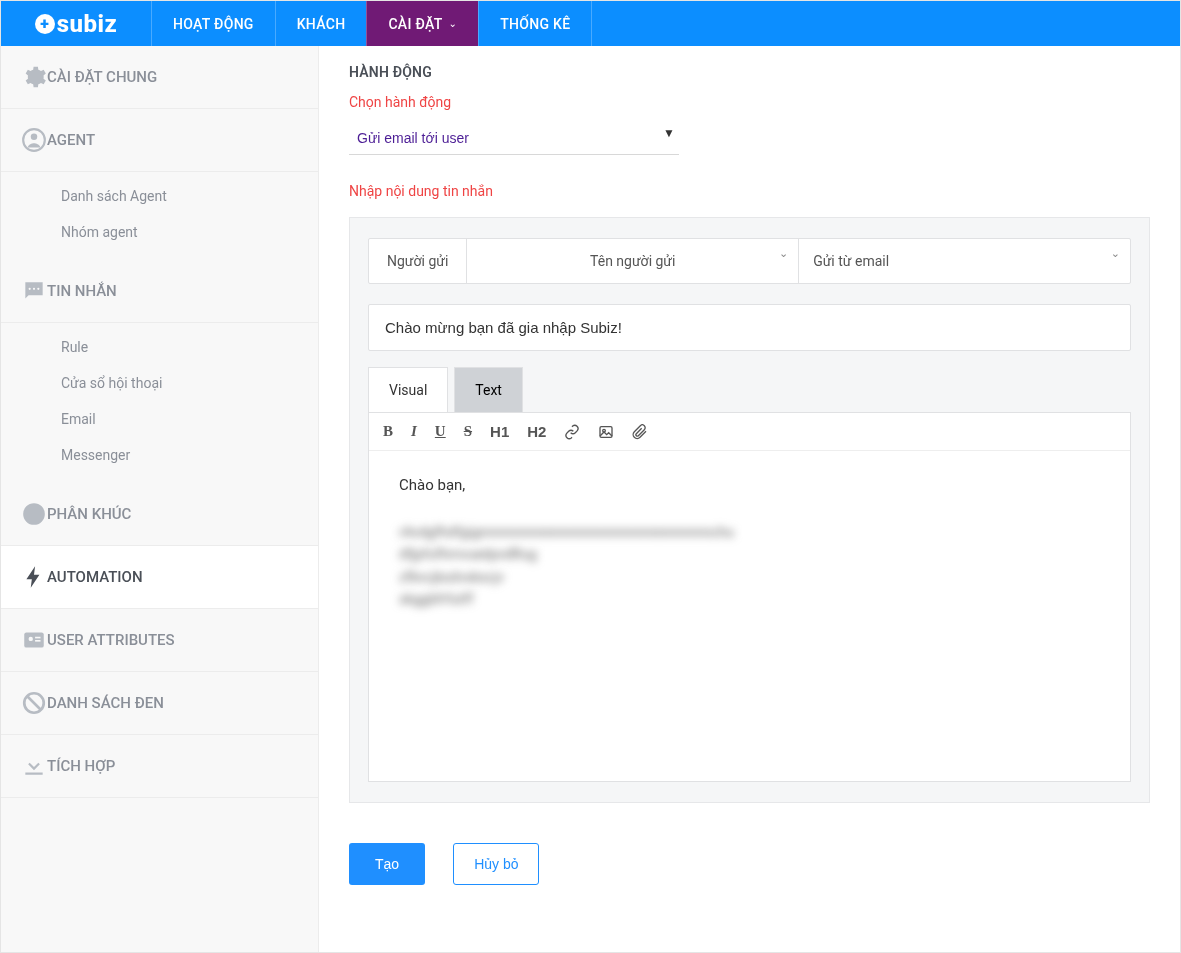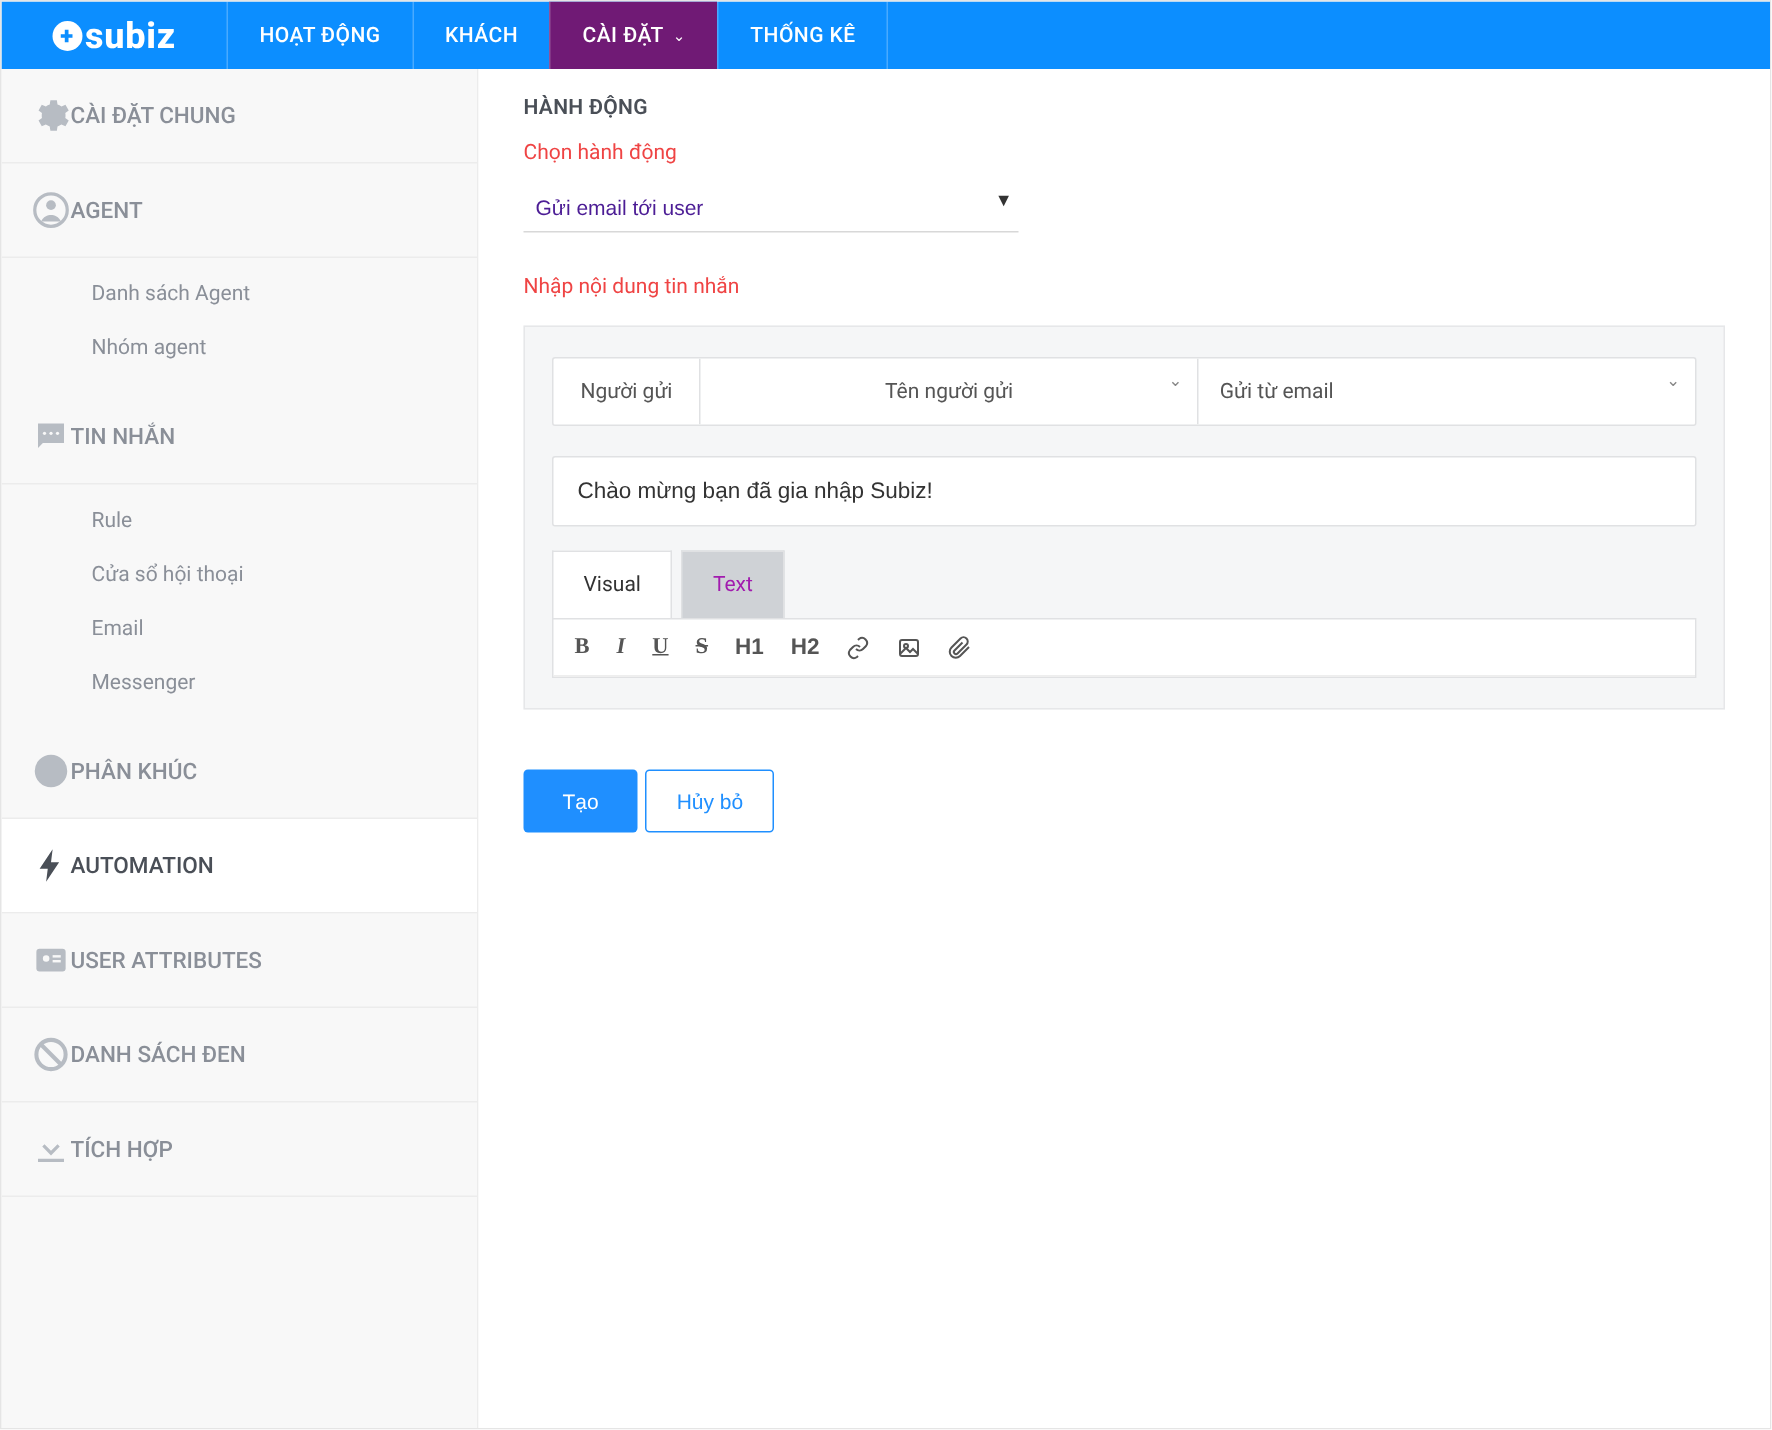--- a/index.html
+++ b/index.html
@@ -42,37 +42,37 @@
 
 .sender-row { display: flex; border: 1px solid #e0e1e3; background: #fff; border-radius: 2px; margin-bottom: 20px; overflow: hidden; }
 .sender-label { padding: 14px 18px; font-size: 14px; color: #555; border-right: 1px solid #e0e1e3; }
 .sender-sel { flex: 1; position: relative; display: flex; align-items: center; justify-content: center; padding: 0 14px; font-size: 14px; color: #555; border-right: 1px solid #e0e1e3; cursor: pointer; }
 .sender-sel:last-child { border-right: none; justify-content: flex-start; }
 .sender-sel .chev { position: absolute; right: 10px; top: 8px; font-size: 11px; color: #888; }
 
 .subject-input { width: 100%; padding: 14px 16px; border: 1px solid #e0e1e3; border-radius: 2px; font-size: 15px; color: #333; background: #fff; margin-bottom: 16px; }
 
 .tabs { display: flex; }
-.tab { padding: 14px 20px; font-size: 14px; color: #a21caf; background: #cfd2d6; border: 1px solid #e0e1e3; border-bottom: none; cursor: pointer; margin-right: 6px; }
+.tab { padding: 14px 20px; font-size: 14px; color: #000000; background: #cfd2d6; border: 1px solid #e0e1e3; border-bottom: none; cursor: pointer; margin-right: 6px; }
 .tab.active { background: #fff; color: #333; }
 
 .editor { border: 1px solid #e0e1e3; background: #fff; }
 .toolbar { display: flex; align-items: center; gap: 18px; padding: 10px 14px; border-bottom: 1px solid #eee; color: #555; }
 .tb-btn { cursor: pointer; font-size: 15px; font-family: Georgia, serif; color: #555; }
 .tb-btn.bold-i { font-weight: 800; }
 .tb-btn.ital-i { font-style: italic; font-weight: 600; }
 .tb-btn.und-i { text-decoration: underline; font-weight: 600; }
 .tb-btn.strike-i { text-decoration: line-through; font-weight: 600; }
 .tb-btn.h-i { font-weight: 800; font-family: Arial, sans-serif; }
 .tb-btn svg { width: 16px; height: 16px; display: block; }
 
 .editor-body { padding: 22px 30px; min-height: 330px; font-size: 15px; color: #333; line-height: 1.6; }
 .blur-line { filter: blur(4px); color: #666; font-size: 14px; user-select: none; }
 
-.actions { display: flex; gap: 5px; }
+.actions { display: flex; gap: 28px; }
 .btn-primary { background: #1f8fff; color: #fff; border: none; padding: 12px 26px; font-size: 14px; border-radius: 3px; cursor: pointer; }
 .btn-secondary { background: #fff; color: #1f8fff; border: 1px solid #1f8fff; padding: 12px 20px; font-size: 14px; border-radius: 3px; cursor: pointer; }
 </style>
 </head>
 <body>
 
 <div class="app">
 
   <div class="topnav">
     <div class="logo">
@@ -247,20 +247,28 @@
                   <circle cx="9" cy="10" r="2"></circle>
                   <path d="M3 18l6-6 4 4 3-3 5 5"></path>
                 </svg>
               </span>
             <span class="tb-btn">
                 <svg viewBox="0 0 24 24" fill="none" stroke="currentColor" stroke-width="2">
                   <path d="M21 11l-9 9a6 6 0 01-8.5-8.5l9-9a4 4 0 016 6l-9 9a2 2 0 01-3-3l8-8"></path>
                 </svg>
               </span>
           </div>
+          <div class="editor-body">
+            <div>Chào bạn,</div>
+            <br>
+            <div class="blur-line">rAvdgfhdfgignnnnnnnnnnnnnnnnnnnnnnnnnnnnnnchu</div>
+            <div class="blur-line">dfjpfufhmvuedpvdRug</div>
+            <div class="blur-line">zfbvcjksdvskscjv</div>
+            <div class="blur-line">skggbfrfutff</div>
+          </div>
         </div>
 
       </div>
 
       <div class="actions">
         <button class="btn-primary">Tạo</button>
         <button class="btn-secondary">Hủy bỏ</button>
       </div>
 
     </div>

